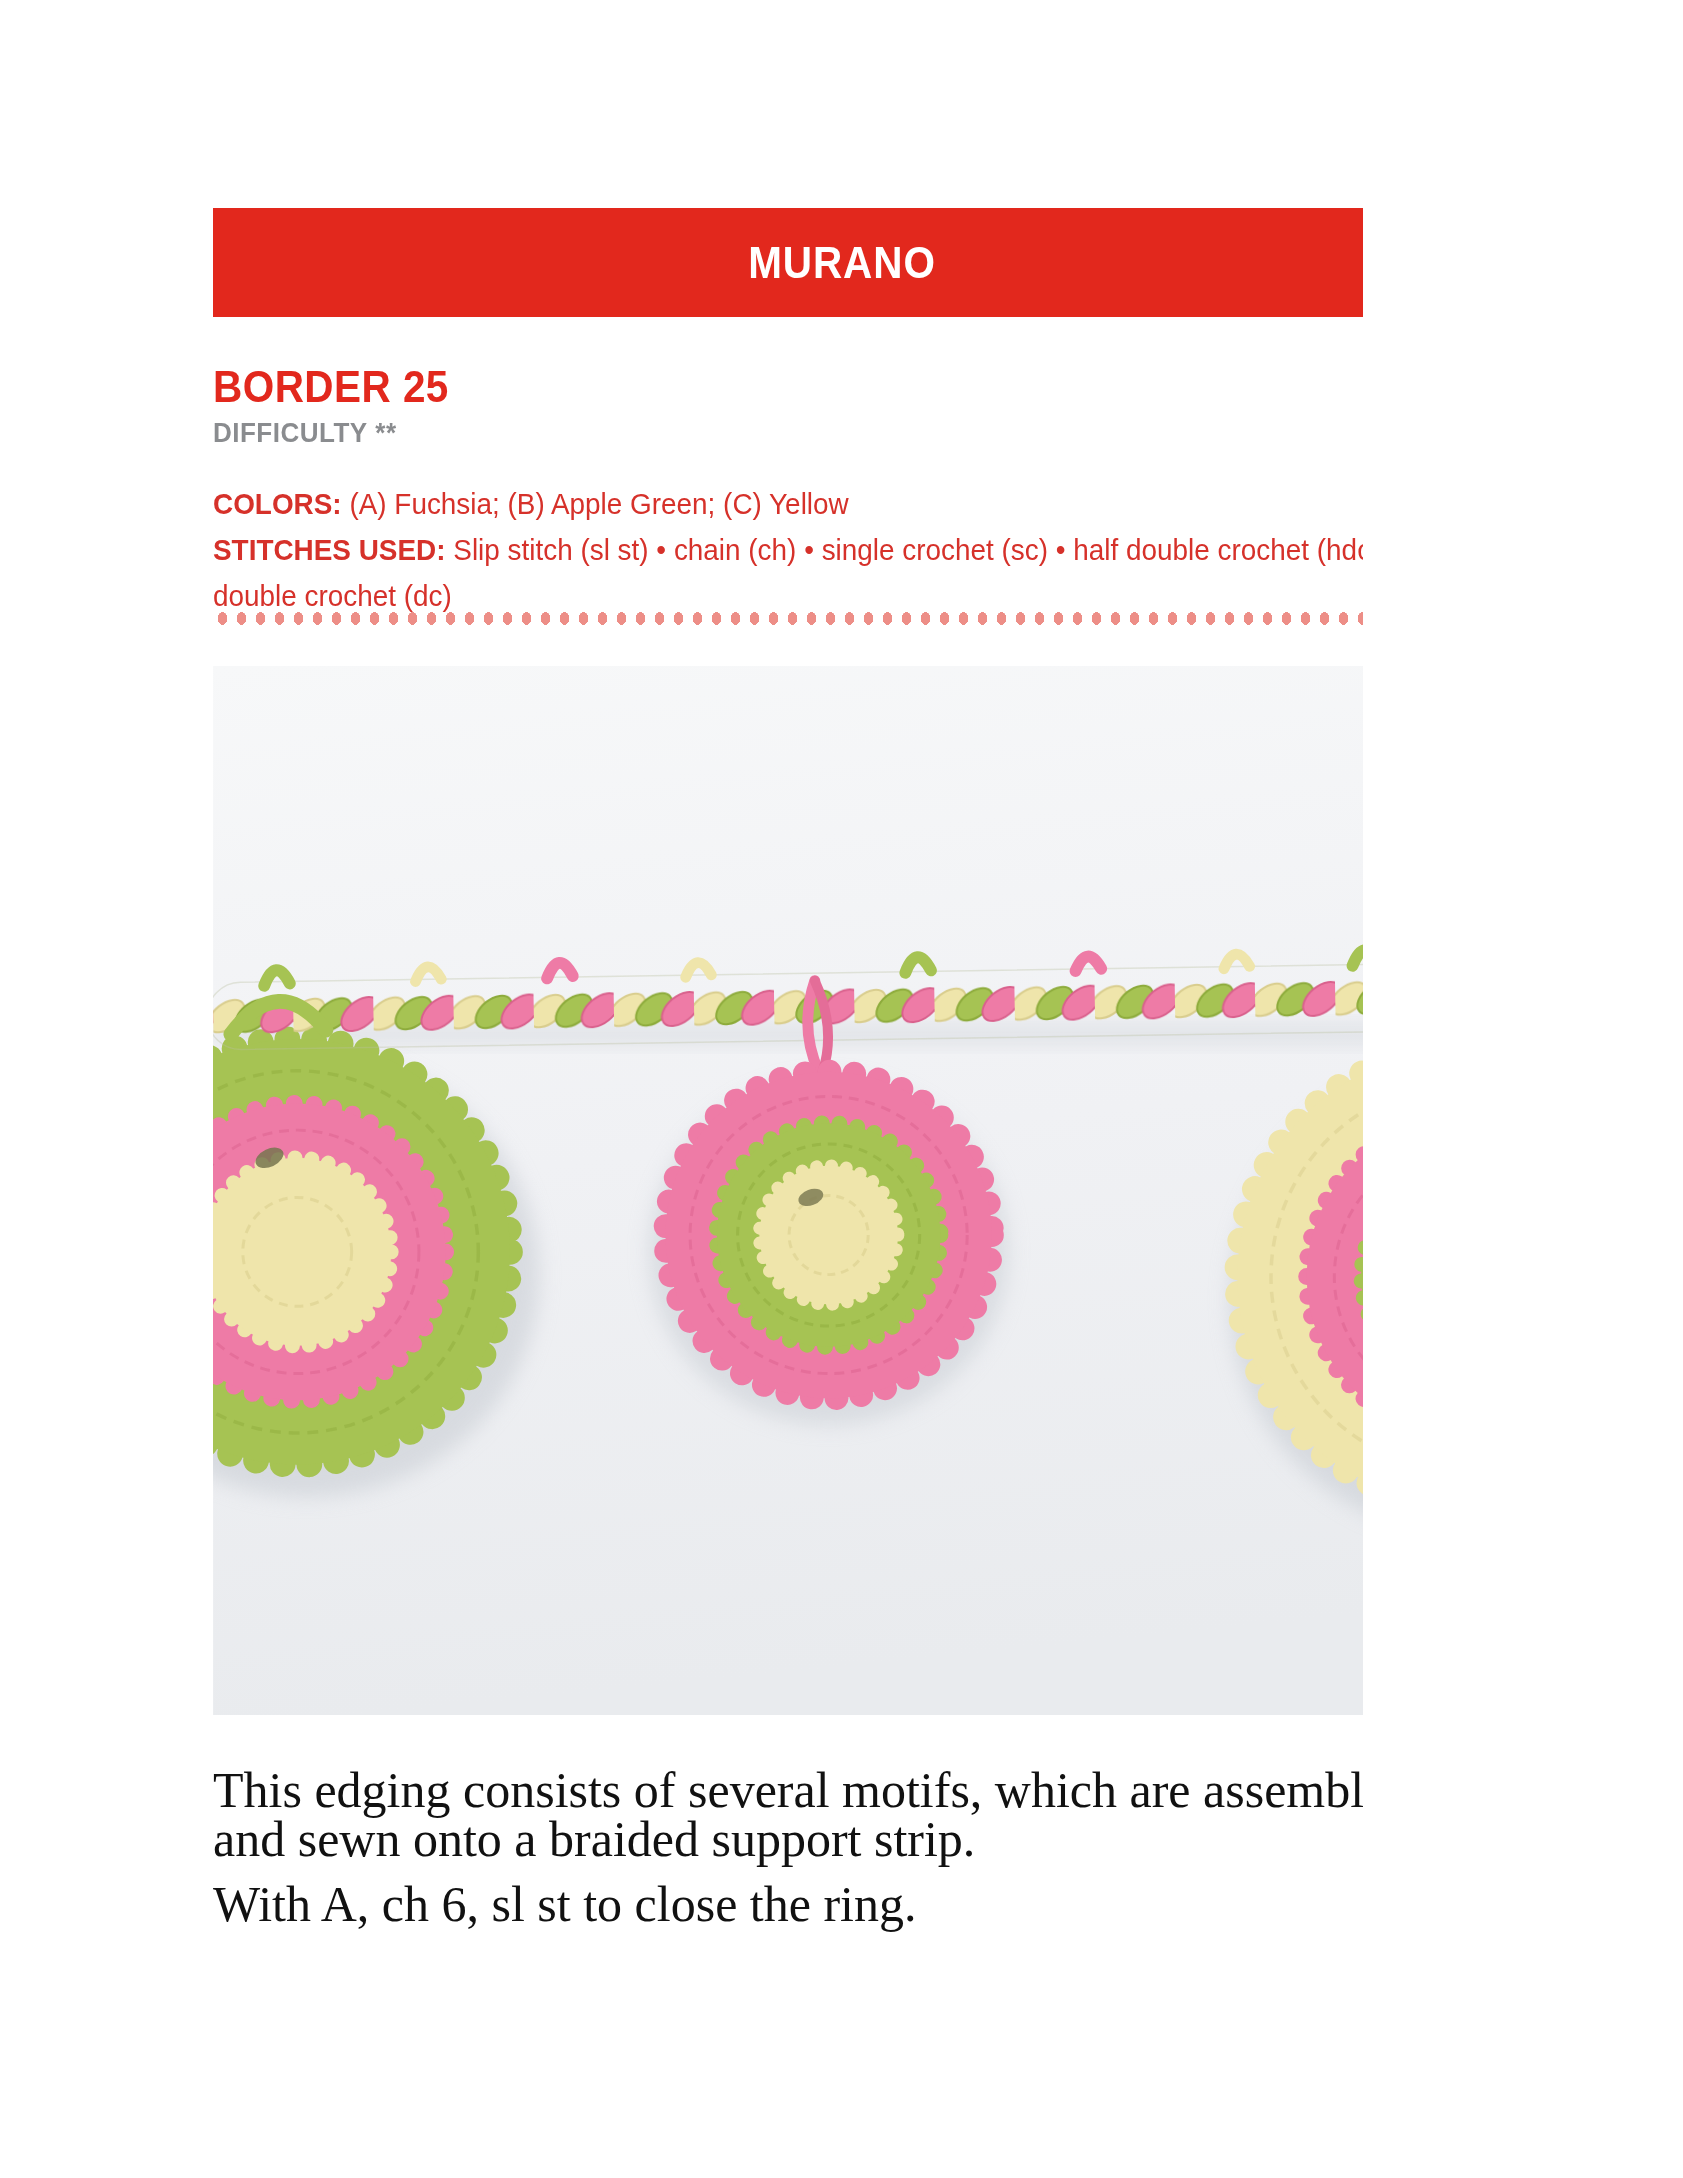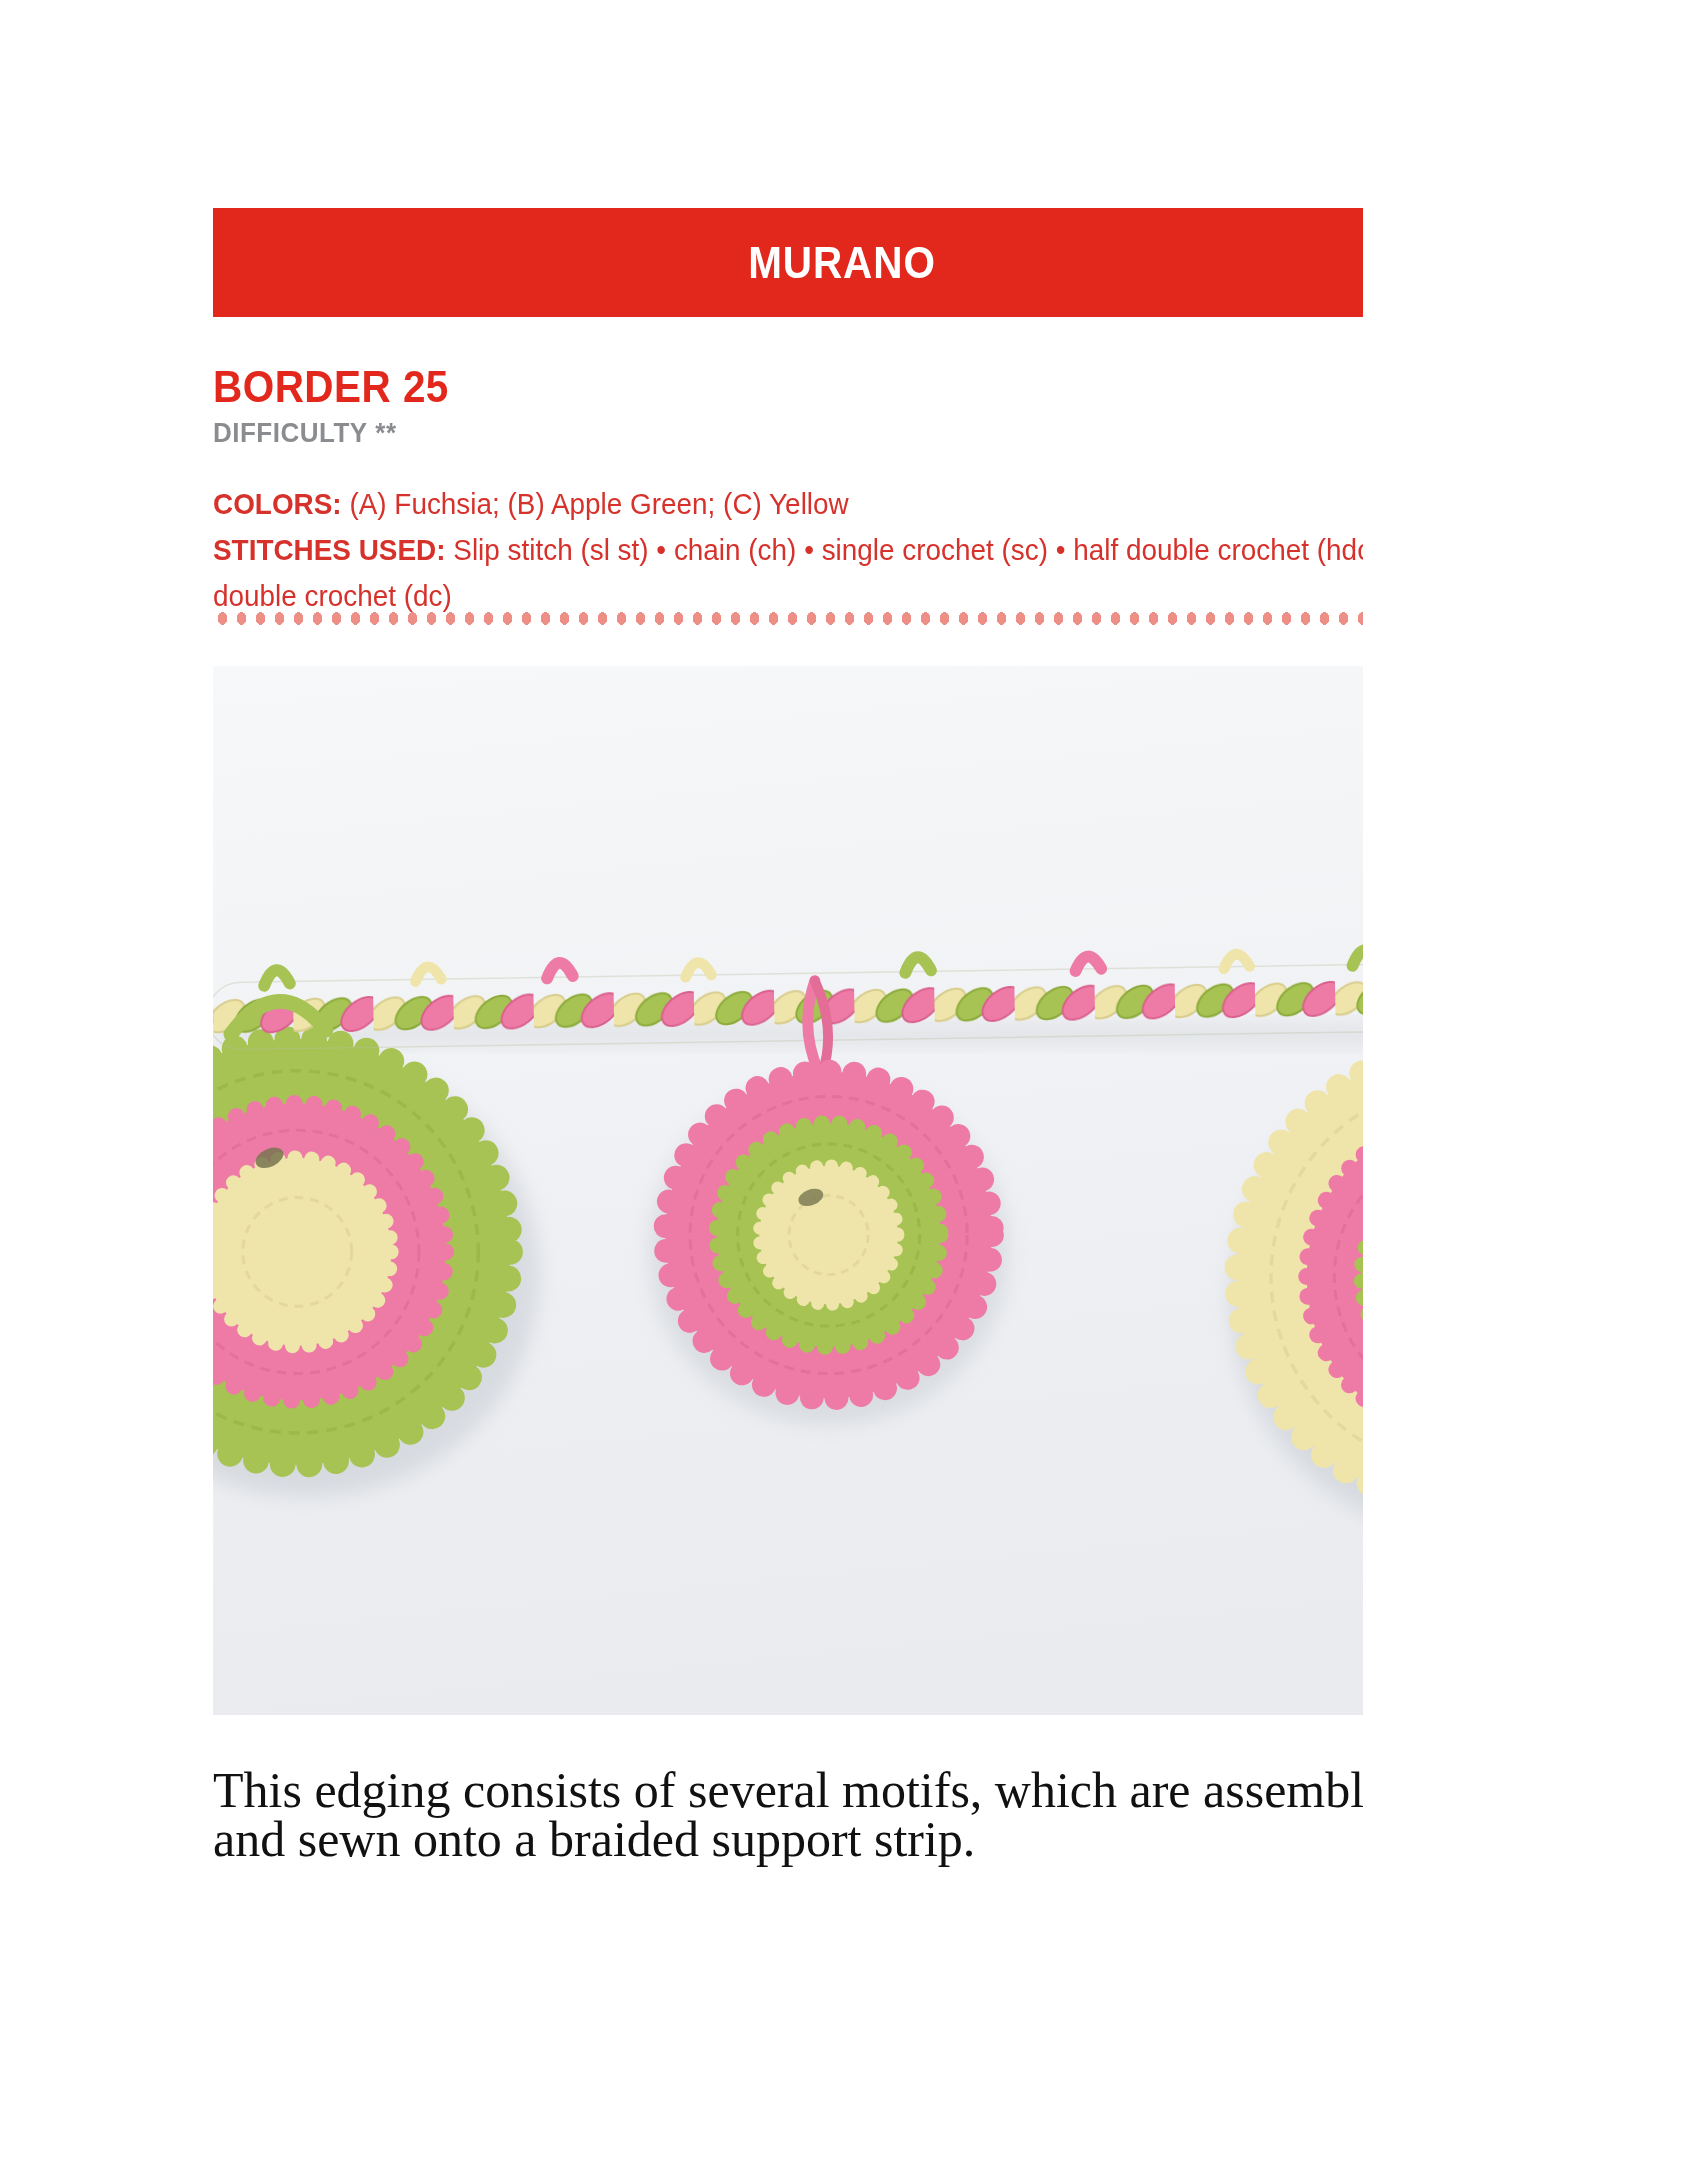--- a/index.html
+++ b/index.html
@@ -172,16 +172,17 @@
         <circle r="70" fill="none" stroke="#efe5ab" stroke-width="13" stroke-dasharray="0.1 15" stroke-linecap="round"></circle>
         <circle r="70" fill="#efe5ab"></circle>
         <circle r="40" fill="none" stroke="#d9cd8d" stroke-width="3" stroke-dasharray="8 6" opacity="0.55"></circle>
         <ellipse cx="-18" cy="-38" rx="13" ry="8" fill="#77754f" opacity="0.8" transform="rotate(-20 -18 -38)"></ellipse>
       </g>
     </svg>
   </div>
 
   <div class="bodytext">
     <p>This edging consists of several motifs, which are assembled and sewn onto a braided support strip.</p>
+    <p>With A, ch 6, sl st to close the ring.</p>
   </div>
 
 </div>
 
 
 </body></html>

